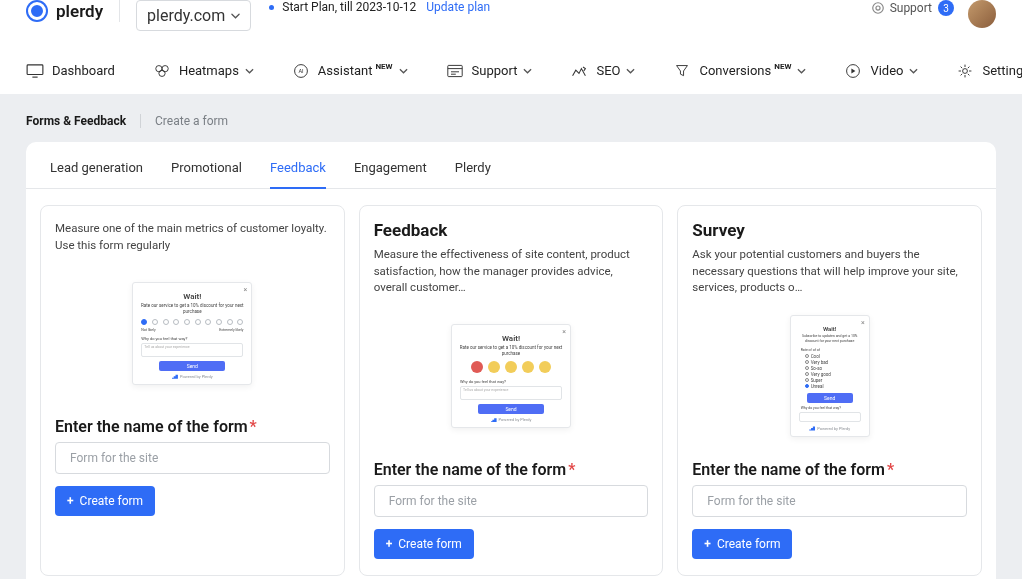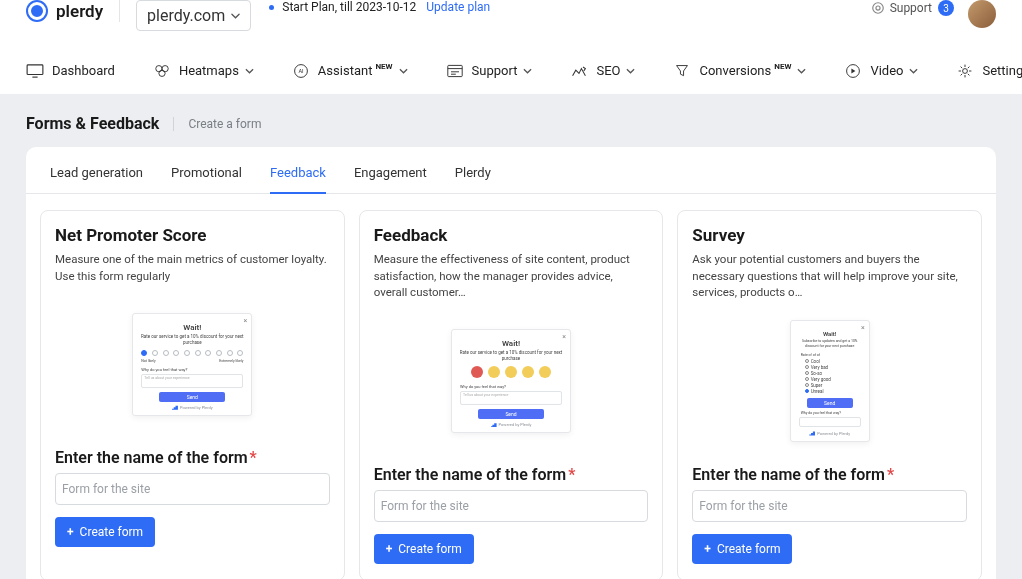--- a/index.html
+++ b/index.html
@@ -16,21 +16,21 @@
   .update-link{color:#2e6cf6;margin-left:10px;cursor:pointer;}
   .tb-spacer{flex:1;}
   .support{display:flex;align-items:center;font-size:12px;color:#555;cursor:pointer;}
   .support-badge{display:inline-flex;align-items:center;justify-content:center;width:16px;height:16px;border-radius:50%;background:#2e6cf6;color:#fff;font-size:10px;margin-left:6px;}
   .avatar{width:28px;height:28px;border-radius:50%;background:linear-gradient(135deg,#c49a6c,#8b5e3c);margin-left:14px;cursor:pointer;}
   .mainnav{background:#fff;height:46px;display:flex;align-items:center;padding:0 26px;gap:38px;border-bottom:1px solid #fff;}
   .nav-item{display:flex;align-items:center;font-size:13px;color:#222;cursor:pointer;}
   .nav-icon{width:18px;height:14px;margin-right:8px;display:inline-flex;align-items:center;justify-content:center;color:#555;}
   .badge-new{font-size:8px;font-weight:700;margin-left:3px;position:relative;top:-4px;}
   .page-head{padding:20px 26px 14px;display:flex;align-items:center;}
-  .page-title{font-size:16px;font-weight:700;}
+  .page-title{font-size:12px;font-weight:700;}
   .breadcrumb{font-size:12px;color:#7a7f85;border-left:1px solid #d0d3d7;padding-left:14px;margin-left:14px;}
   .panel{background:#fff;border-radius:10px;margin:0 26px;padding:0 0 20px;}
   .tabs{display:flex;gap:28px;padding:18px 24px 0;border-bottom:1px solid #e5e7ea;}
   .tab{font-size:13px;color:#333;padding-bottom:12px;cursor:pointer;}
   .tab.active{color:#2e6cf6;border-bottom:2px solid #2e6cf6;margin-bottom:-1px;}
   .cards{display:flex;gap:14px;padding:16px 14px 0;}
   .card{flex:1;border:1px solid #e5e7ea;border-radius:8px;padding:14px 14px 16px;}
   .card-title{font-size:17px;font-weight:700;margin-bottom:6px;}
   .card-desc{font-size:11.5px;color:#444;line-height:1.45;min-height:32px;}
   .preview{height:140px;display:flex;align-items:center;justify-content:center;margin:10px 0 14px;}
@@ -52,21 +52,21 @@
   .ta{height:14px;border:1px solid #e1e4e7;border-radius:2px;margin:2px 2px 4px;text-align:left;padding:1px 2px;font-size:3.5px;color:#aaa;}
   .send-btn{background:#4f6df5;color:#fff;border-radius:2px;font-size:5px;padding:2px 0;margin:0 20px 3px;}
   .foot{font-size:4px;color:#8b8f95;display:flex;align-items:center;justify-content:center;gap:2px;}
   .foot-bar{width:6px;height:5px;background:linear-gradient(90deg,#2e6cf6,#2e6cf6);clip-path:polygon(0 80%,30% 80%,30% 50%,60% 50%,60% 20%,100% 20%,100% 100%,0 100%);}
   .radios{text-align:left;font-size:4.5px;margin:2px 8px 4px;}
   .radios div{margin:1px 0;display:flex;align-items:center;gap:2px;}
   .rcir{width:4px;height:4px;border:0.7px solid #888;border-radius:50%;display:inline-block;}
   .rcir.on{background:#2e6cf6;border-color:#2e6cf6;}
   .field-label{font-size:16px;font-weight:600;margin-bottom:6px;}
   .req{color:#e24848;margin-left:2px;}
-  .field-input{width:100%;border:1px solid #d7dade;border-radius:4px;padding:8px 6px;font-size:12px;color:#333;}
+  .field-input{width:100%;border:1px solid #d7dade;border-radius:4px;padding:8px 14px;font-size:12px;color:#333;}
   .field-input::placeholder{color:#9ba0a6;}
   .create-btn{display:inline-flex;align-items:center;background:#2e6cf6;color:#fff;border:none;border-radius:4px;padding:8px 12px;font-size:12px;margin-top:12px;cursor:pointer;}
   .plus{margin-right:6px;font-weight:600;}
   svg{display:block;}
 </style>
 </head>
 <body>
 
 <div class="topbar">
   <div class="logo">
@@ -223,21 +223,20 @@
     <div class="tab">Lead generation</div>
     <div class="tab">Promotional</div>
     <div class="tab active">Feedback</div>
     <div class="tab">Engagement</div>
     <div class="tab">Plerdy</div>
   </div>
 
   <div class="cards">
 
     <div class="card">
-      <div class="card-title">Net Promoter Score</div>
       <div class="card-desc">Measure one of the main metrics of customer loyalty. Use this form regularly</div>
       <div class="preview">
         <div class="modal">
           <span class="close">×</span>
           <div class="modal-title">Wait!</div>
           <div class="modal-sub">Rate our service to get a 10% discount for your next purchase</div>
           <div class="nps-row">
             <span class="nps-dot sel"></span>
               <span class="nps-dot"></span>
               <span class="nps-dot"></span>

